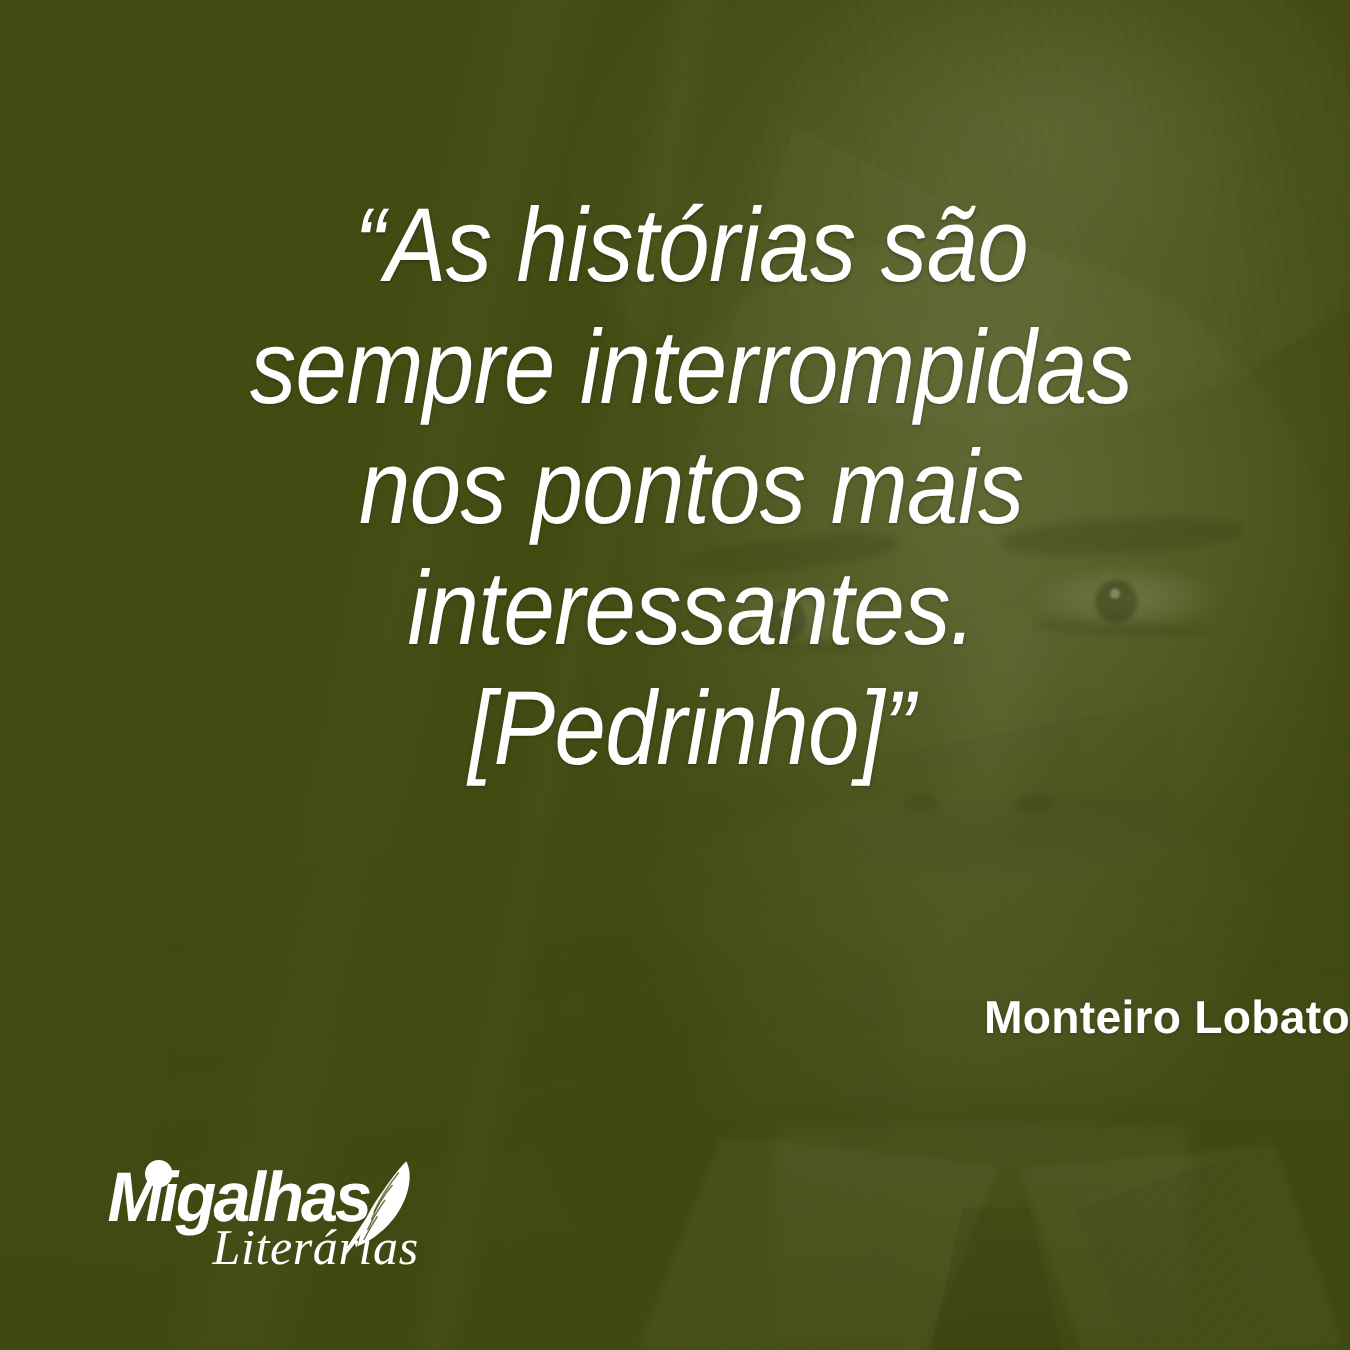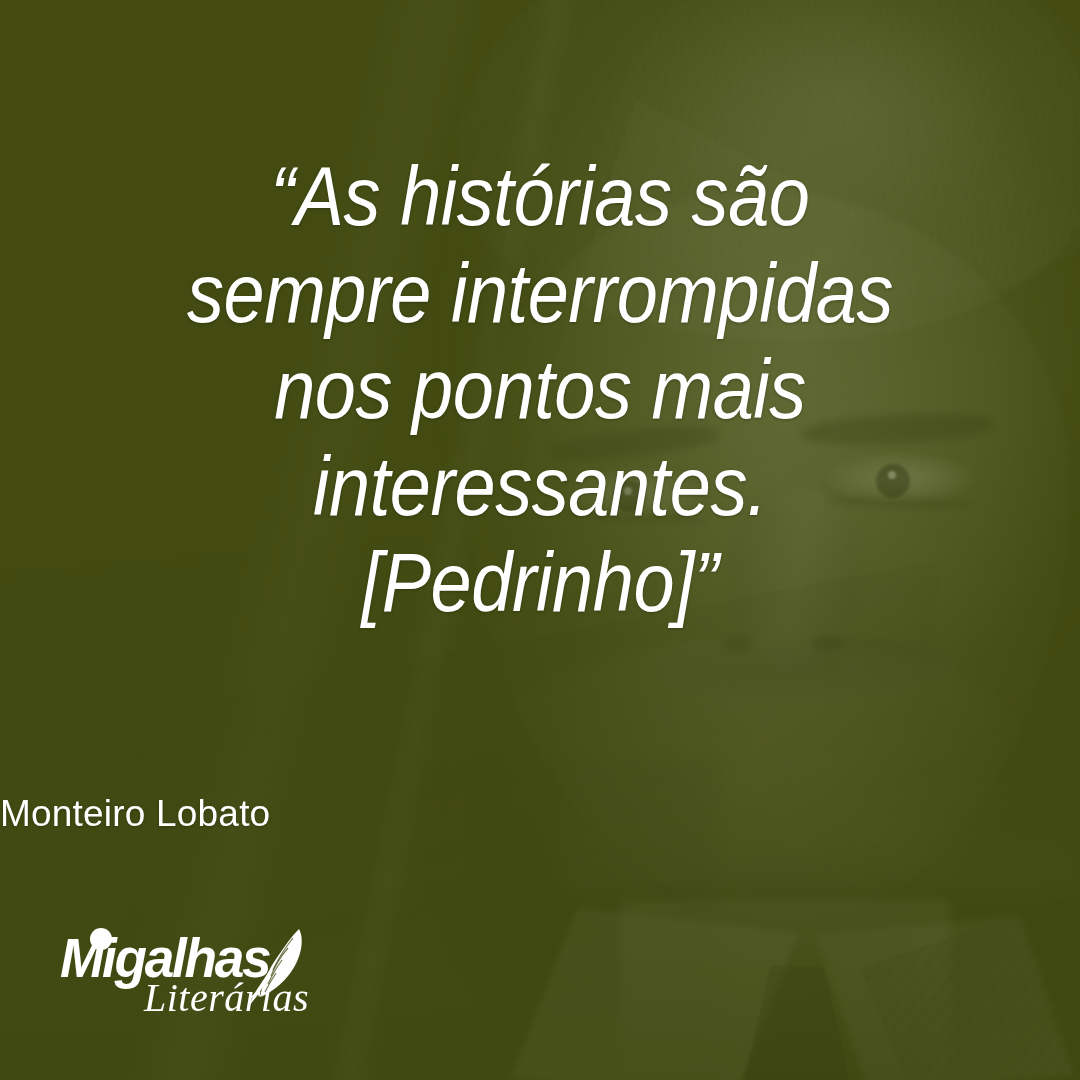--- a/index.html
+++ b/index.html
@@ -216,20 +216,21 @@
   }
   .wash2 {
     position:absolute; inset: 0;
     background: radial-gradient(ellipse 980px 900px at 26% 52%, rgba(67,75,19,0.46) 0%, rgba(67,75,19,0.12) 60%, rgba(67,75,19,0.0) 84%);
   }
 
   
   .content {
     position: absolute;
     inset: 0;
+    margin-left: 26px;
   }
 
   .quote {
     position: absolute;
     left: 0; right: 0;
     top: 148px;
     text-align: center;
     color: #ffffff;
     font-family: "Liberation Sans", "DejaVu Sans", sans-serif;
     font-style: italic;
@@ -241,24 +242,24 @@
     transform: scaleX(0.88);
     transform-origin: center top;
     text-shadow: 0 1px 3px rgba(20,24,4,0.35);
     white-space: pre-line;
   }
 
   .author {
     position: absolute;
     left: 0; right: 0;
     top: 793px;
-    text-align: left;
+    text-align: right;
     color: #ffffff;
     font-family: "Liberation Sans", sans-serif;
-    font-weight: normal;
+    font-weight: bold;
     font-size: 37px;
     letter-spacing: 0.2px;
     text-shadow: 0 1px 3px rgba(20,24,4,0.30);
   }
 
   
   .logo {
     position: absolute;
     left: 60px;
     top: 930px;

